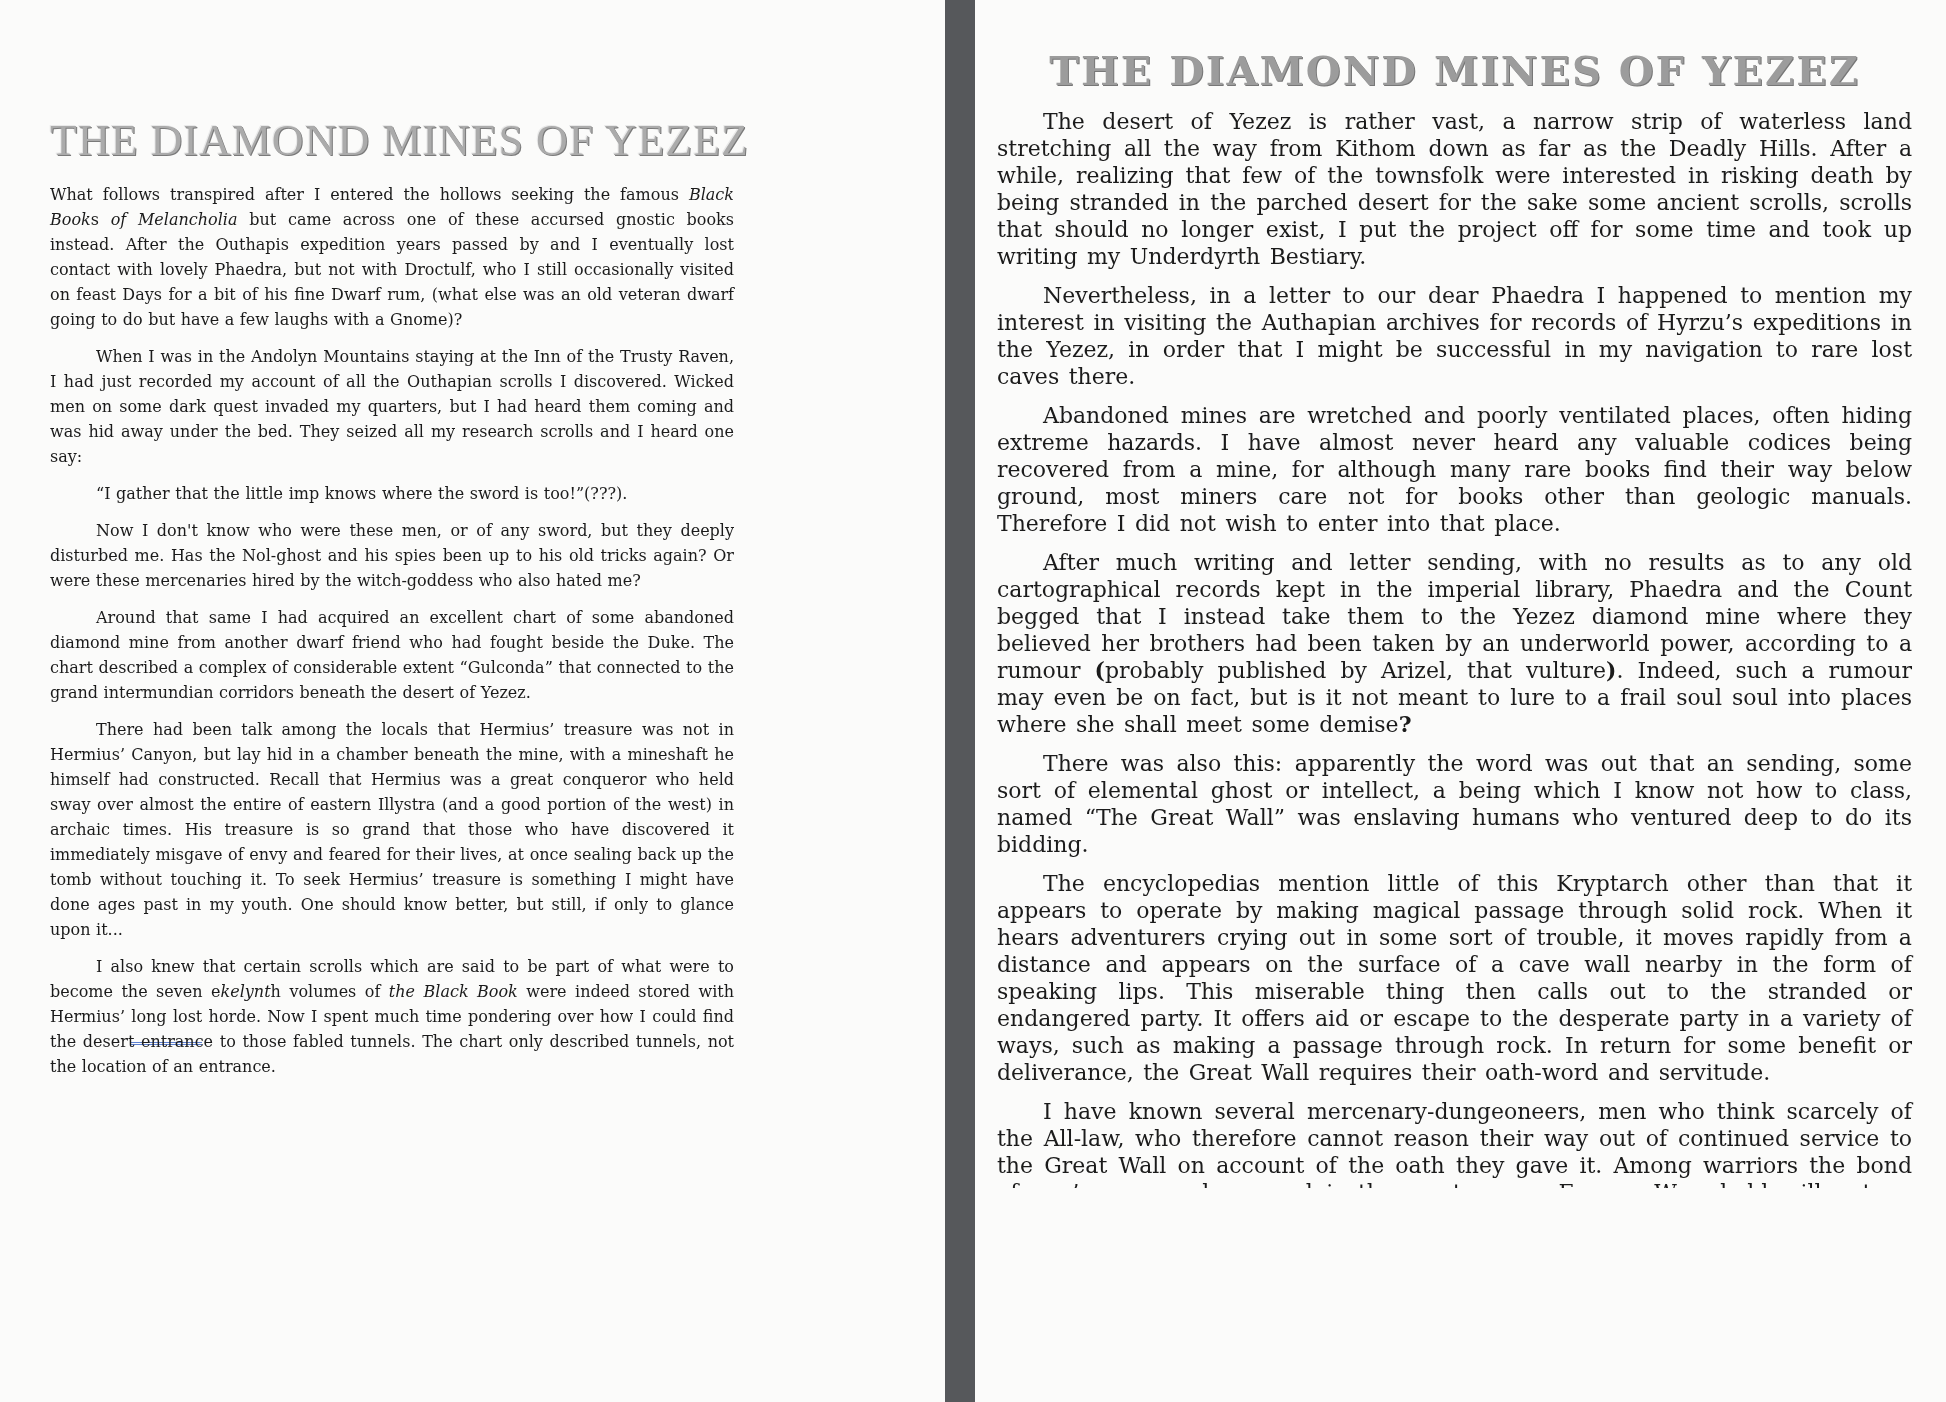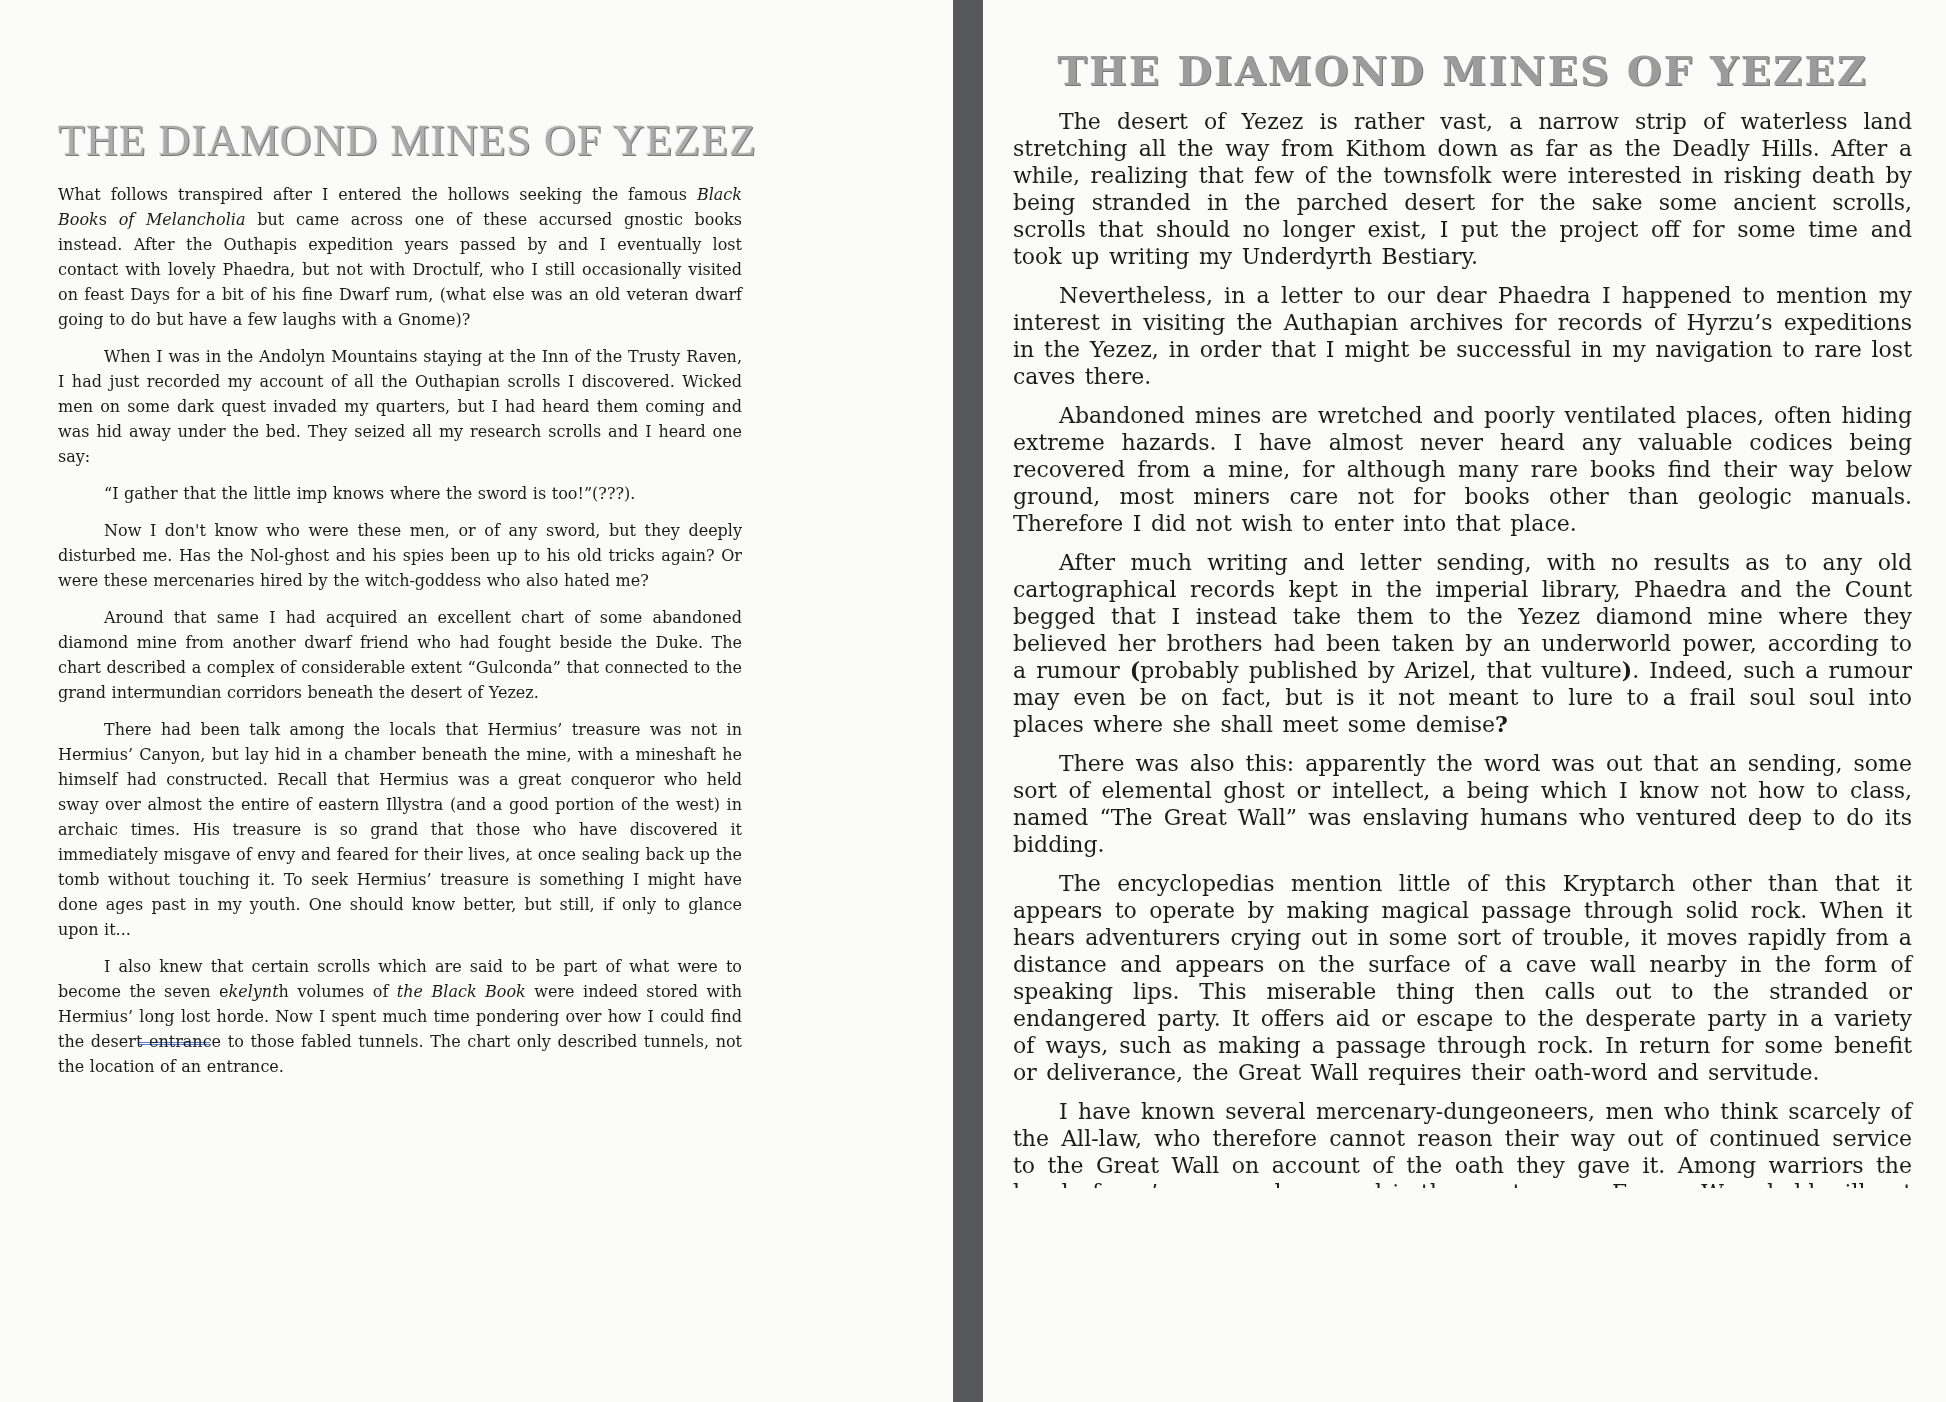--- a/index.html
+++ b/index.html
@@ -11,21 +11,21 @@
   }
   html,body{margin:0;padding:0;}
   body{
     width:1946px;height:1402px;overflow:hidden;
     background:var(--page-background);
     font-family:"DejaVu Serif", serif;
     color:var(--text);
   }
   .canvas{display:flex;width:1946px;height:1402px;}
 
-  .page{box-sizing:border-box;background:var(--page-background);height:1188px;overflow:hidden;margin-left:8px;}
+  .page{box-sizing:border-box;background:var(--page-background);height:1188px;overflow:hidden;}
   .page-left{width:945px;padding:118px 0 0 50px;}
   .divider{width:30px;height:1402px;background:var(--divider);flex:0 0 auto;}
   .page-right{flex:1;padding:50px 34px 0 22px;}
 
   .title{margin:0;font-weight:normal;white-space:nowrap;line-height:1.05;}
   .title-left{
     font-family:"Liberation Serif", serif;
     font-size:44px;letter-spacing:1px;
     color:#ababab;
     text-shadow:1px 1px 0 #7a7a7a, -1px -1px 0 #e9e9e9;

